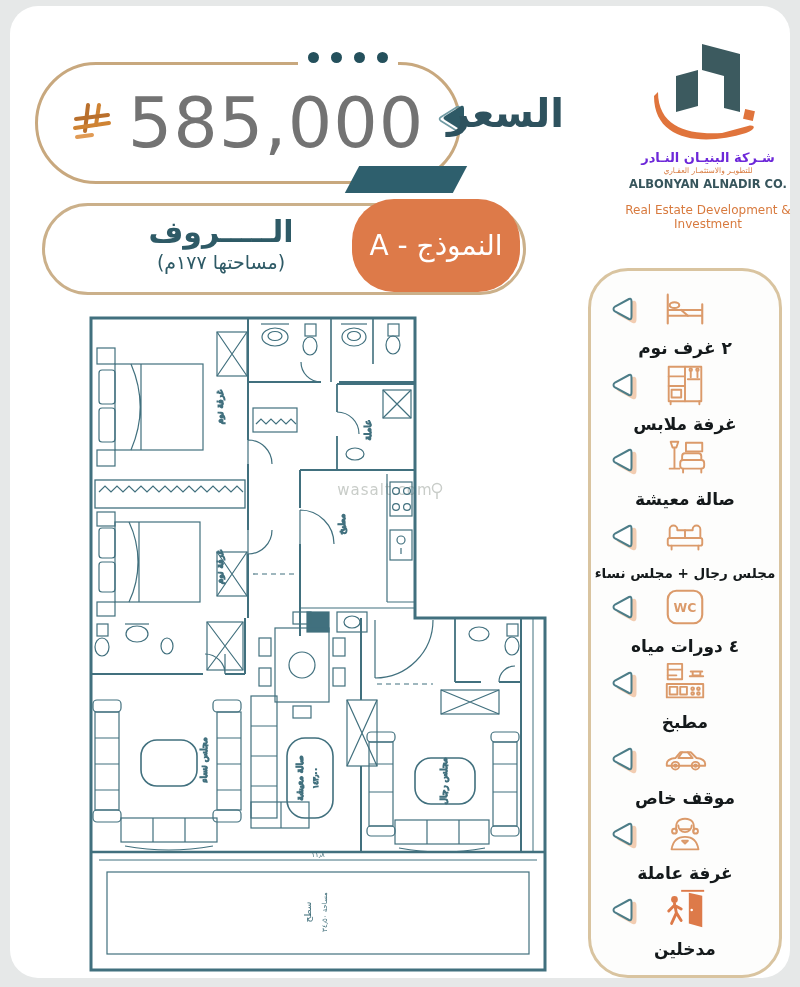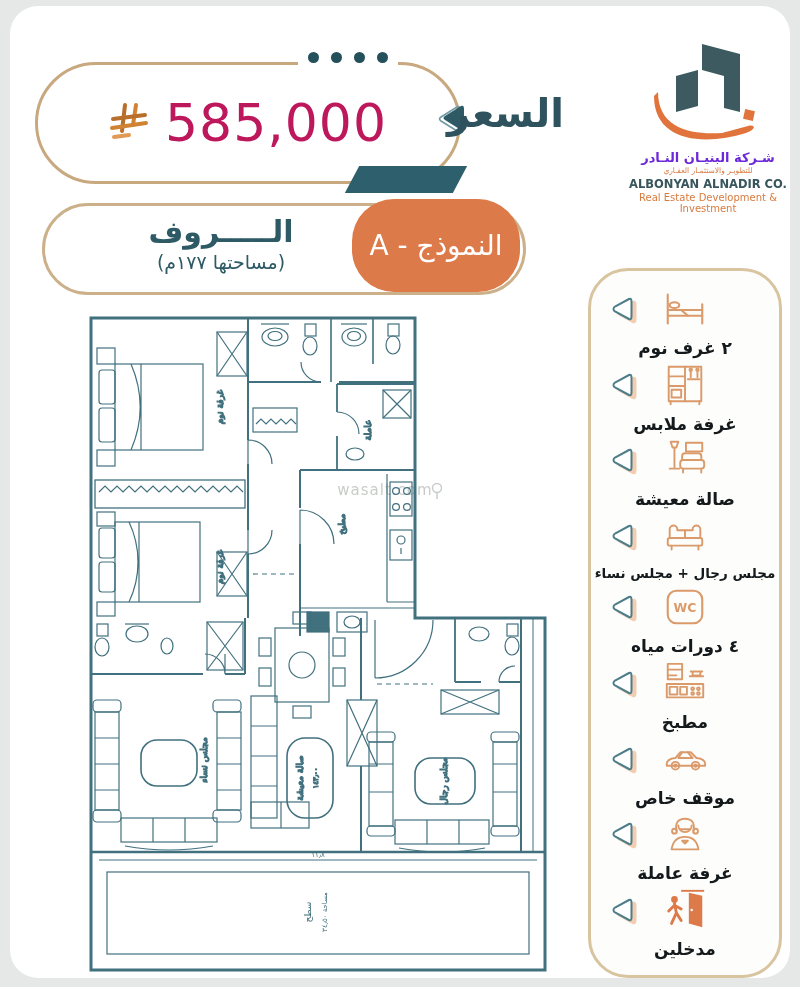--- a/index.html
+++ b/index.html
@@ -7,33 +7,33 @@
     width:800px;height:987px;position:relative;overflow:hidden;
     background:#e6e8e8;
     font-family:"DejaVu Sans","Liberation Sans",sans-serif;
   }
   .card{position:absolute;left:10px;top:6px;width:780px;height:972px;background:#ffffff;border-radius:28px;}
 
   
   .price-pill{position:absolute;left:35px;top:62px;width:420px;height:116px;
     border:3px solid #c8a87e;border-radius:62px;background:#fff;
     display:flex;align-items:center;justify-content:center;gap:14px;}
-  .price-amount{font-size:52px;color:#be185d;letter-spacing:1px;}
+  .price-amount{font-size:70px;color:#737373;letter-spacing:1px;}
   .dots{position:absolute;left:298px;top:50px;display:flex;gap:12px;background:#fff;padding:2px 10px;}
   .dot{width:11px;height:11px;border-radius:50%;background:#24505c;}
   .hdr-arrow{position:absolute;left:437px;top:101px;}
   .price-label{position:absolute;left:447px;top:90px;font-size:40px;font-weight:bold;color:#2e525e;direction:rtl;}
   .teal-slab{position:absolute;left:352px;top:166px;width:108px;height:27px;background:#2e5f6d;transform:skewX(-28deg);}
 
   
   .logo{position:absolute;left:624px;top:36px;width:168px;text-align:center;}
   .logo-ar1{color:#6d28d9;font-weight:bold;font-size:13px;margin-top:2px;direction:rtl;}
   .logo-ar2{color:#d87a3e;font-size:7.5px;margin-top:1px;direction:rtl;}
   .logo-en1{color:#37555c;font-weight:bold;font-size:11.5px;margin-top:2px;}
-  .logo-en2{color:#d87a3e;font-size:10px;margin-top:1px;}
+  .logo-en2{color:#d87a3e;font-size:12px;margin-top:12px;}
 
   
   .unit-pill{position:absolute;left:42px;top:203px;width:478px;height:86px;
     border:3px solid #cbb08a;border-radius:46px;background:#fff;}
   .unit-text{position:absolute;left:26px;top:8px;width:300px;text-align:center;color:#2e5a66;}
   .unit-name{font-size:30px;font-weight:bold;letter-spacing:2px;}
   .unit-area{font-size:19px;margin-top:2px;direction:rtl;}
   .model-badge{position:absolute;left:352px;top:199px;width:168px;height:93px;background:#dd7a49;
     border-radius:42px;display:flex;align-items:center;justify-content:center;
     color:#fff;font-size:28px;font-weight:normal;direction:rtl;}

